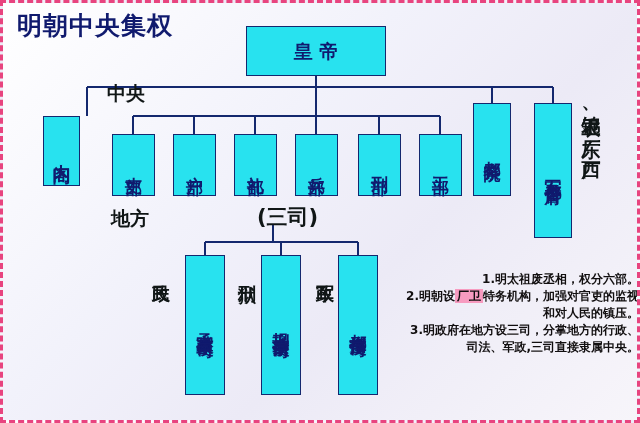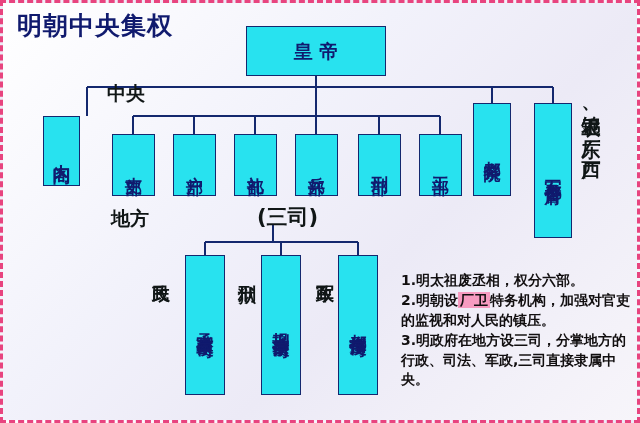--- a/index.html
+++ b/index.html
@@ -86,23 +86,24 @@
   }
 
   
   #notes {
     position: absolute;
     left: 398px;
     top: 268px;
     width: 238px;
     color: #120f10;
     font-weight: bold;
-    font-size: 14px;
+    font-size: 12px;
     line-height: 1.42;
     z-index: 3;
+    text-align: right;
   }
   #notes .line {
     white-space: normal;
   }
   .hl {
     background: #f79bc0;
     padding: 0 2px;
   }
 </style>
 </head>

